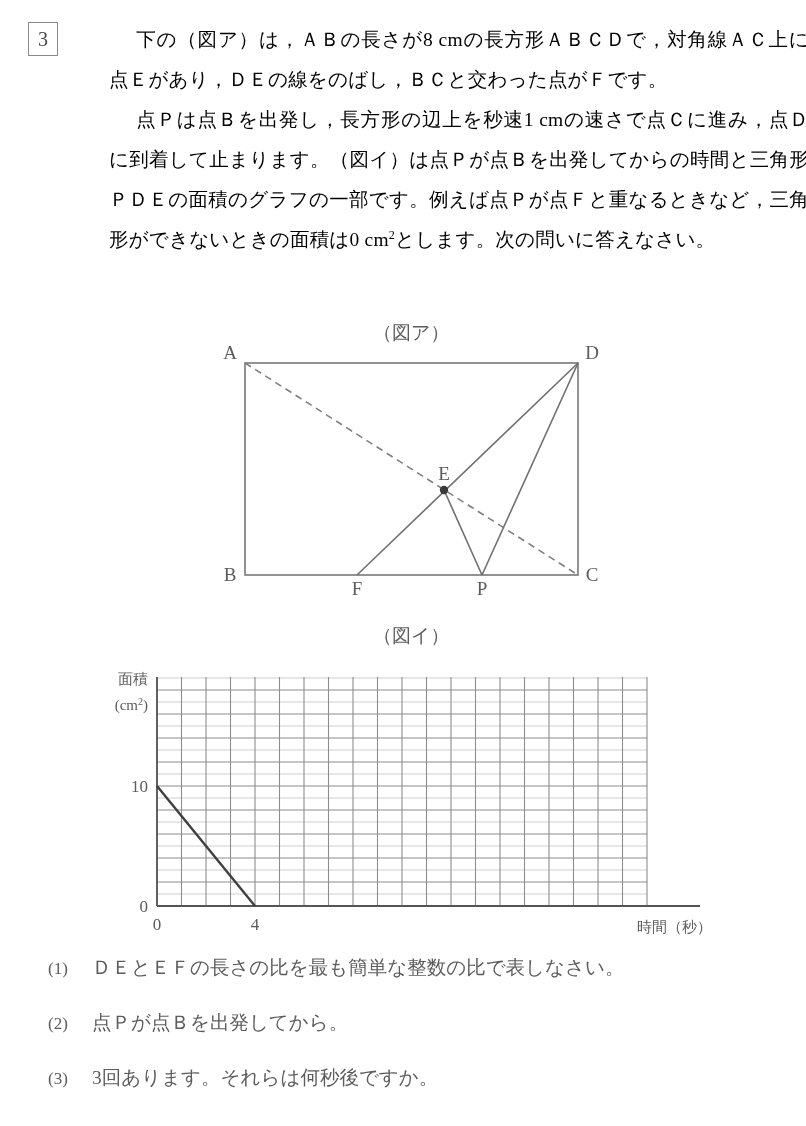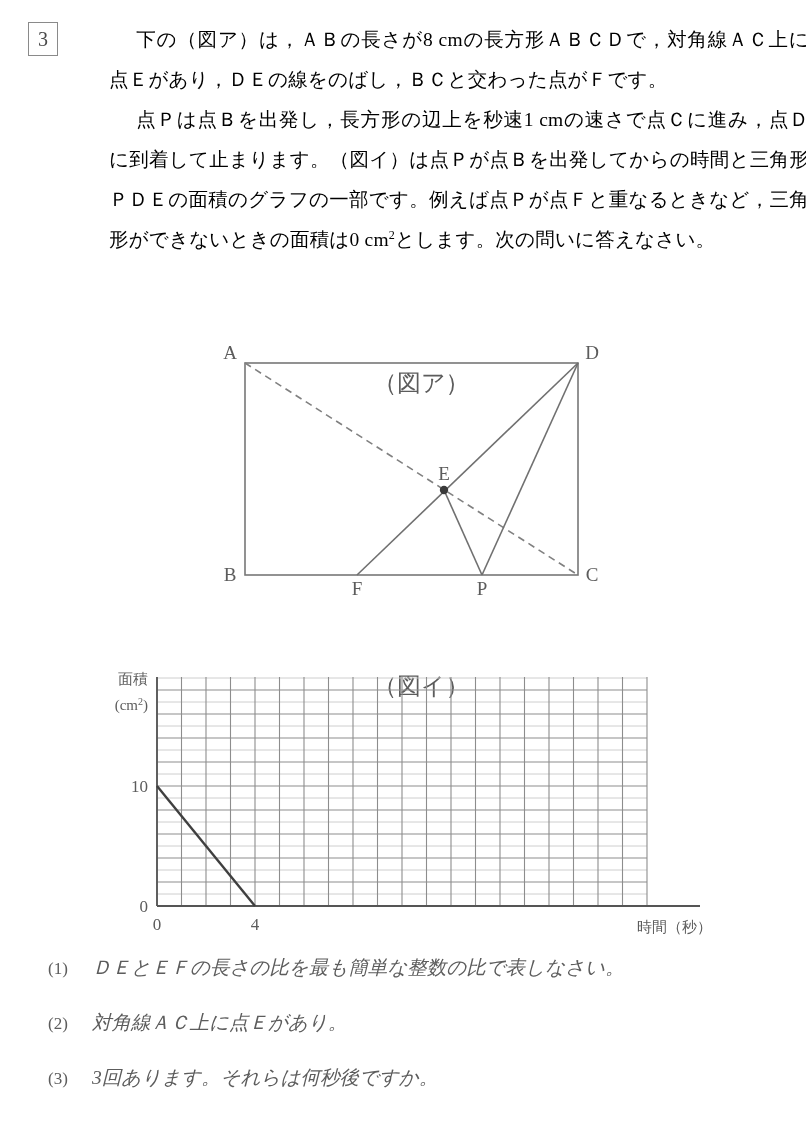--- a/index.html
+++ b/index.html
@@ -58,24 +58,23 @@
   }
   sup.sq {
     font-size: 0.62em;
     vertical-align: super;
     line-height: 0;
   }
 
   
   .fig-caption {
     position: absolute;
-    font-size: 24px;
+    font-size: 19px;
     color: #5c5c5c;
     white-space: nowrap;
-    margin-top: 47px;
   }
   #fig-a-caption { left: 373px; top: 320px; }
   #fig-b-caption { left: 373px; top: 623px; text-align: right; }
 
   
   #figure-a {
     position: absolute;
     left: 210px;
     top: 345px;
     width: 400px;
@@ -125,21 +124,20 @@
     margin-bottom: 14px;
   }
   .q-marker {
     flex: 0 0 auto;
     width: 44px;
     font-size: 17px;
     padding-top: 1px;
   }
   .q-body {
     flex: 1 1 auto;
-    font-style: italic;
   }
   .q-line { display: block; }
 </style>
 </head>
 <body>
 
 <div class="page">
 
   <div class="prob-num-box">3</div>
 
@@ -253,21 +251,21 @@
     <div class="q-row">
       <div class="q-marker">(1)</div>
       <div class="q-body">
         <span class="q-line">ＤＥとＥＦの長さの比を最も簡単な整数の比で表しなさい。</span>
       </div>
     </div>
 
     <div class="q-row">
       <div class="q-marker">(2)</div>
       <div class="q-body">
-        <span class="q-line">対角線ＡＣ上に点Ｅがあり。</span>
+        <span class="q-line">点Ｐが点Ｂを出発してから。</span>
       </div>
     </div>
 
     <div class="q-row">
       <div class="q-marker">(3)</div>
       <div class="q-body">
         <span class="q-line">3回あります。それらは何秒後ですか。</span>
       </div>
     </div>
 

